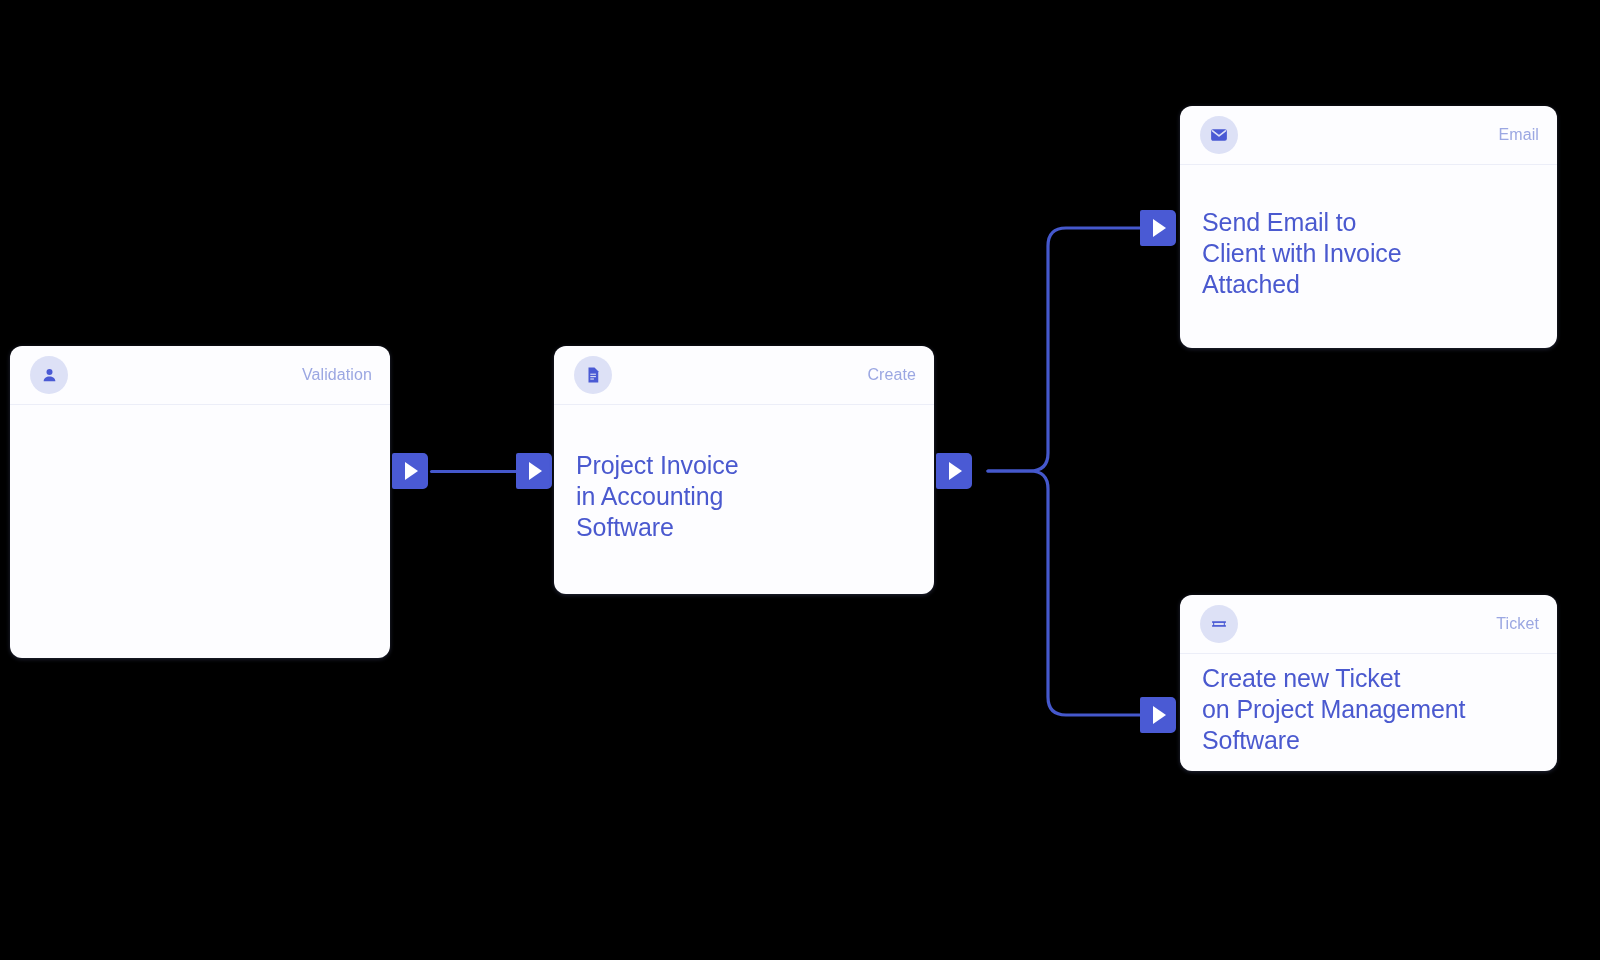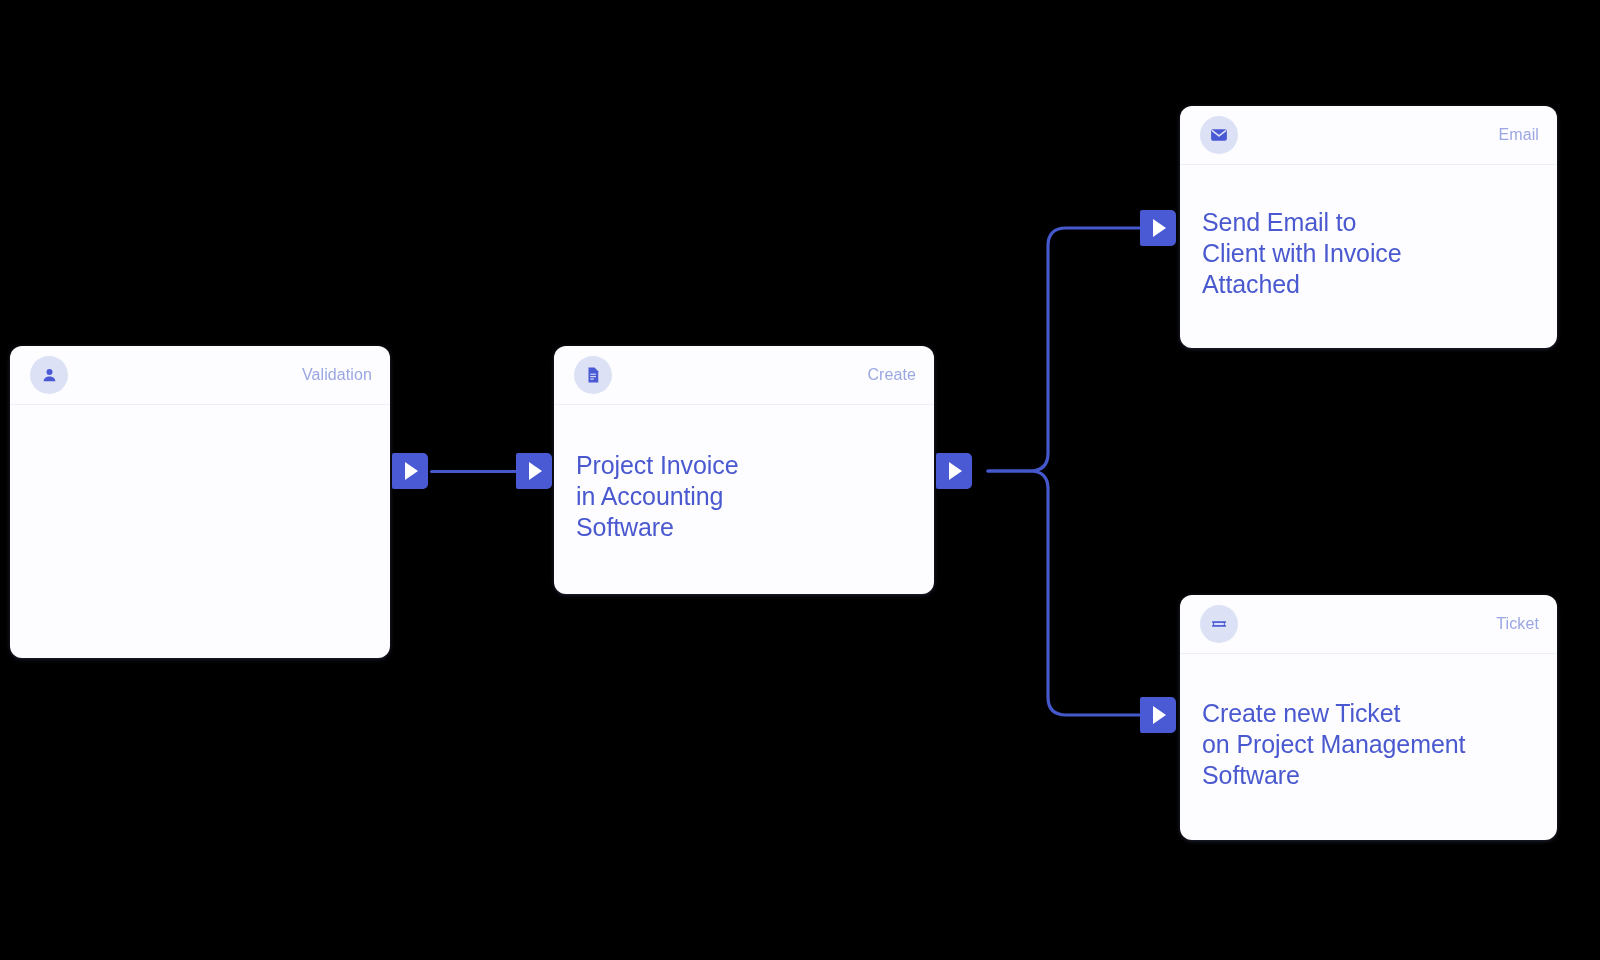--- a/index.html
+++ b/index.html
@@ -111,21 +111,21 @@
       <div class="card-title">Send Email to
 Client with Invoice
 Attached</div>
     </div>
   </div>
 
   <div class="arrow" style="left:1140px;top:210px;">
     <i></i>
   </div>
 
-  <div class="card" style="left:1180px;top:595px;width:377px;height:245px;">
+  <div class="card" style="left:1180px;top:595px;width:377px;height:176px;">
     <div class="card-head">
       <span class="badge">
         <svg width="18" height="18" viewBox="0 0 24 24" fill="#4a5ad4">
           <path d="M2.8 8.2h18.4v2.2a1.6 1.6 0 0 0 0 3.2v2.2H2.8v-2.2a1.6 1.6 0 0 0 0-3.2z"></path>
           <rect x="5.6" y="10.6" width="12.8" height="2.8" fill="#dde1f6"></rect>
         </svg>
       </span>
       <span class="head-label">Ticket</span>
     </div>
     <div class="card-body">

